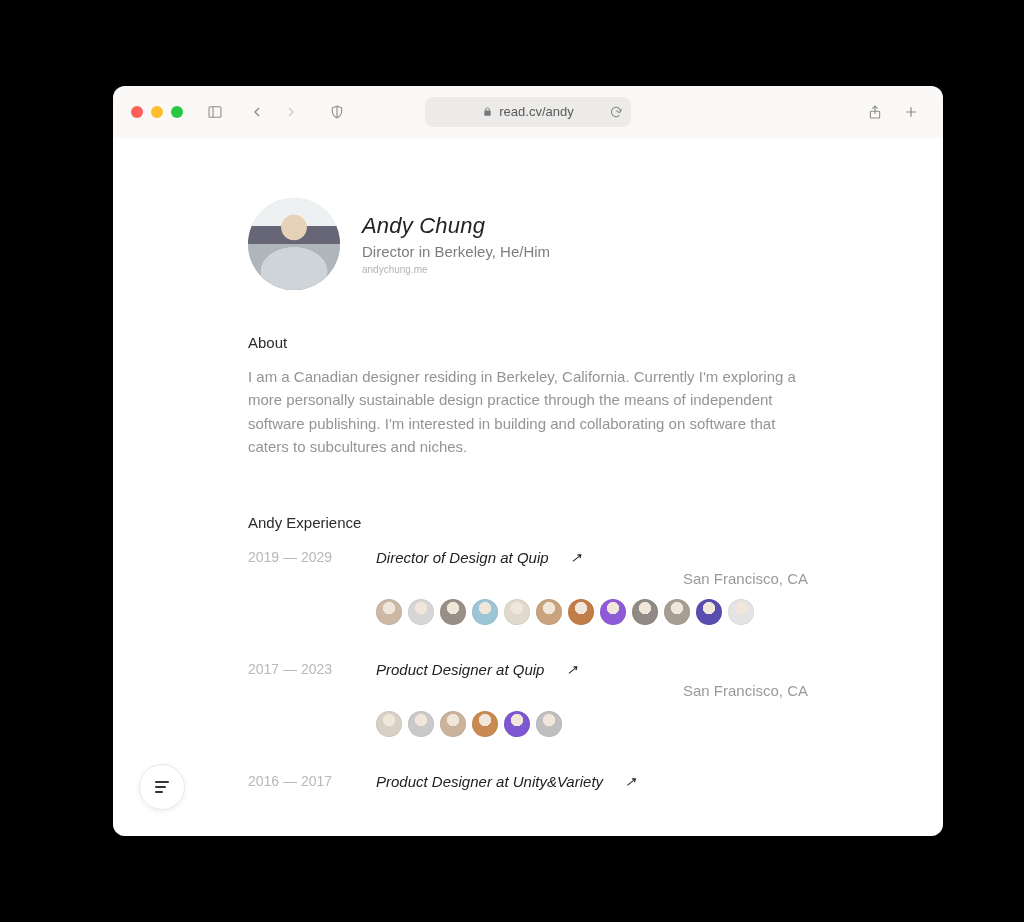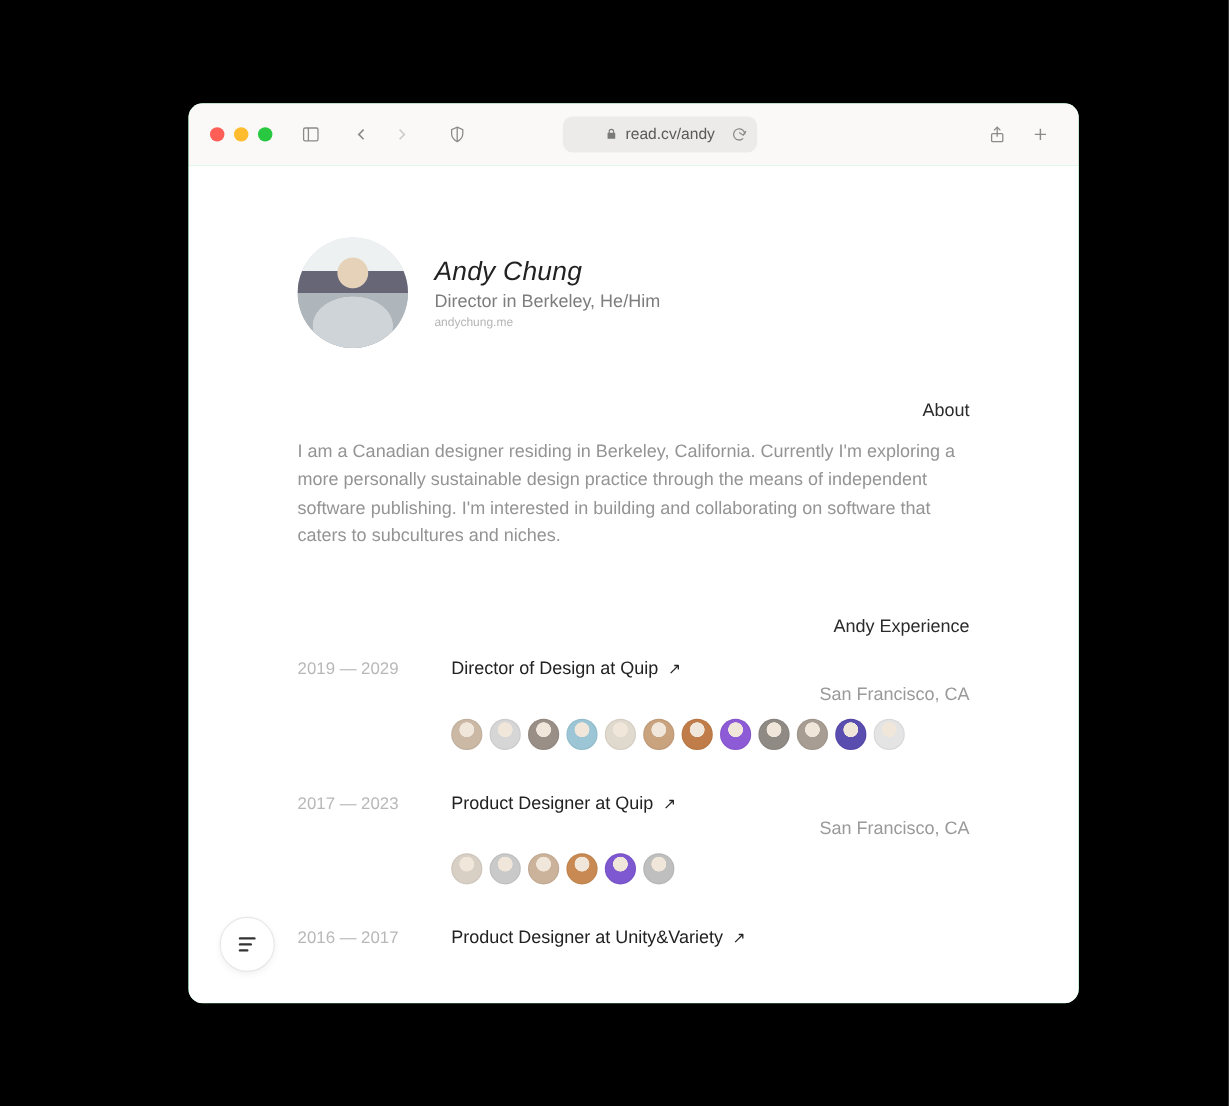--- a/index.html
+++ b/index.html
@@ -6,23 +6,23 @@
   html, body { height: 100%; }
   body {
     background: #000;
     font-family: -apple-system, BlinkMacSystemFont, "Segoe UI", Helvetica, Arial, sans-serif;
     display: flex;
     align-items: flex-start;
     justify-content: center;
     padding-top: 86px;
   }
   .window {
-    width: 742px;
+    width: 830px;
     height: 750px;
-    background: #86efac;
+    background: #737373;
     border-radius: 12px;
     box-shadow: 0 30px 60px rgba(0,0,0,0.5);
     overflow: hidden;
     display: flex;
     flex-direction: column;
     position: relative;
     margin-left: 32px;
   }
   
   .toolbar {
@@ -94,40 +94,40 @@
     position:absolute; inset:0;
     background:
       radial-gradient(circle at 50% 32%, #e6d2b8 0 16%, transparent 17%),
       radial-gradient(ellipse 60% 44% at 50% 80%, #cfd4d8 0 60%, transparent 61%),
       linear-gradient(180deg,#eef1f2 0 30%, #667 30% 50%, #aeb6bb 50% 100%);
   }
   .name { font-size:22px; color:#222; font-weight:500; letter-spacing:.2px;font-style:italic;}
   .subtitle { font-size:15px; color:#7d7d7d; margin-top:4px;}
   .site { font-size:10px; color:#b4b4b4; margin-top:4px;}
   .section-title {
-    font-size:15px; color:#2b2b2b; font-weight:500; margin-bottom:14px;text-align:right;
+    font-size:15px; color:#2b2b2b; font-weight:500; margin-bottom:14px;
   }
   .about-text {
     font-size:15px; line-height:1.55; color:#949494;
     margin-bottom:56px;
   }
   .exp { margin-top:18px; }
   .exp-row {
     display:flex;
     gap:28px;
     margin-bottom:36px;
   }
   .exp-date {
     width:100px; flex-shrink:0;
     color:#b8b8b8; font-size:14px;
   }
   .exp-body { flex:1; }
   .exp-title {
     font-size:15px; color:#222; font-weight:500;
-    display:flex; align-items:center; gap:8px;
+    display:flex; align-items:center; gap:22px;font-style:italic;
   }
   .ext-arrow { color:#222; font-size:13px; }
   .exp-loc { font-size:15px; color:#9a9a9a; margin-top:4px;text-align:right; }
   .faces { display:flex; gap:6px; margin-top:12px; }
   .face {
     width:26px; height:26px; border-radius:50%;
     background:#ccc;
     box-shadow: inset 0 0 0 1px rgba(0,0,0,0.05);
   }
   

